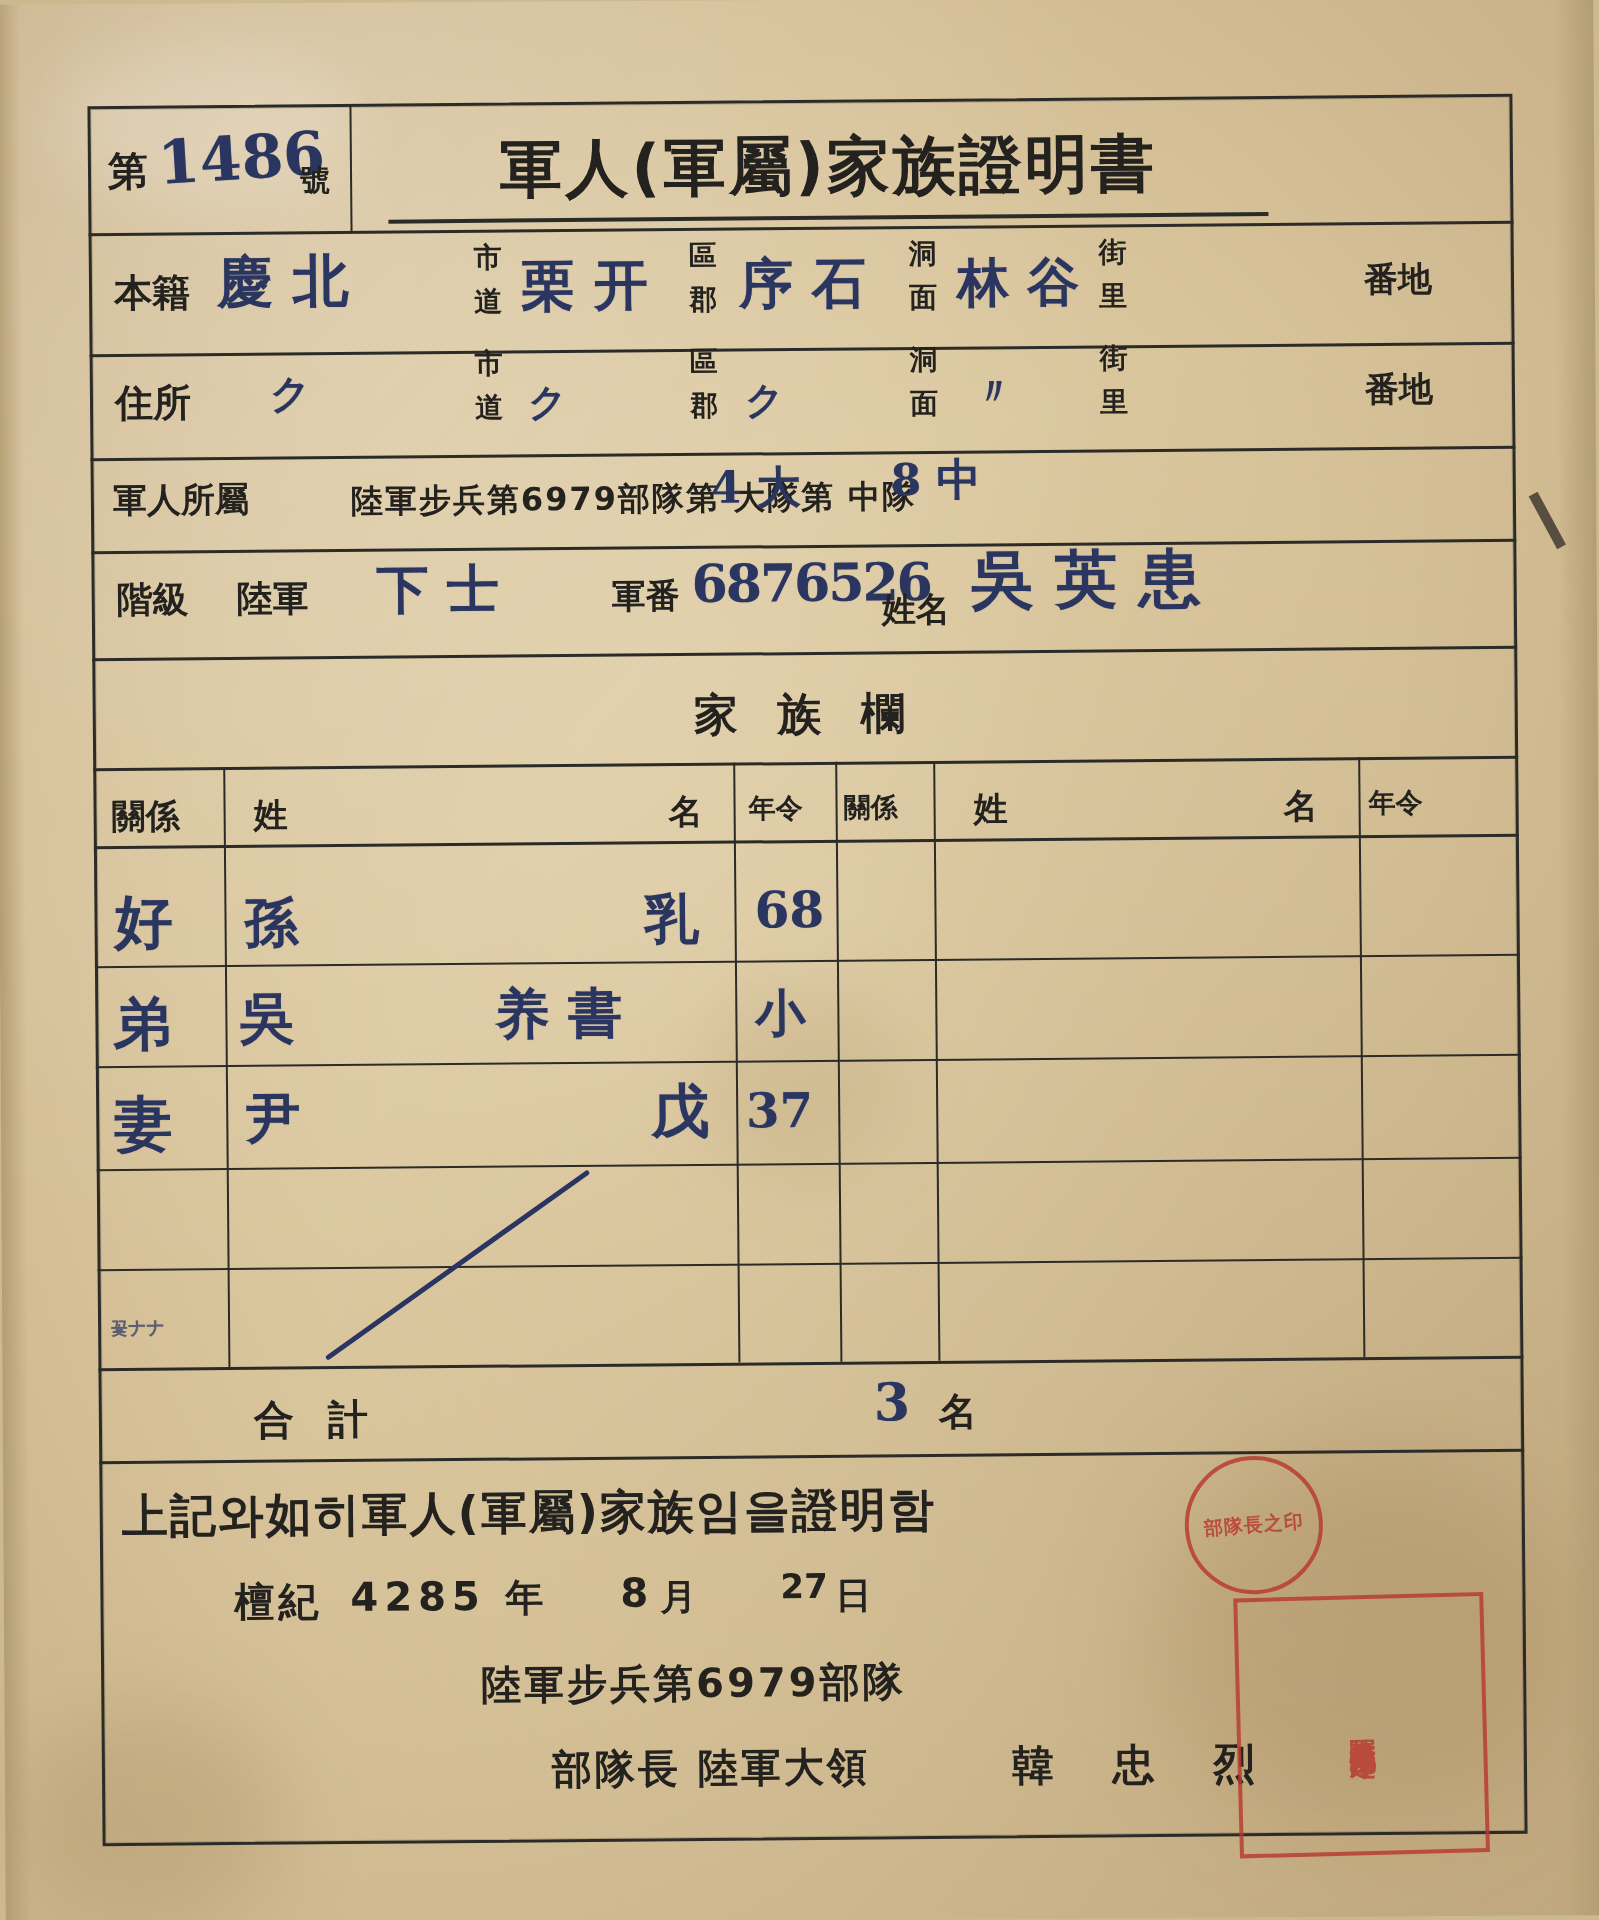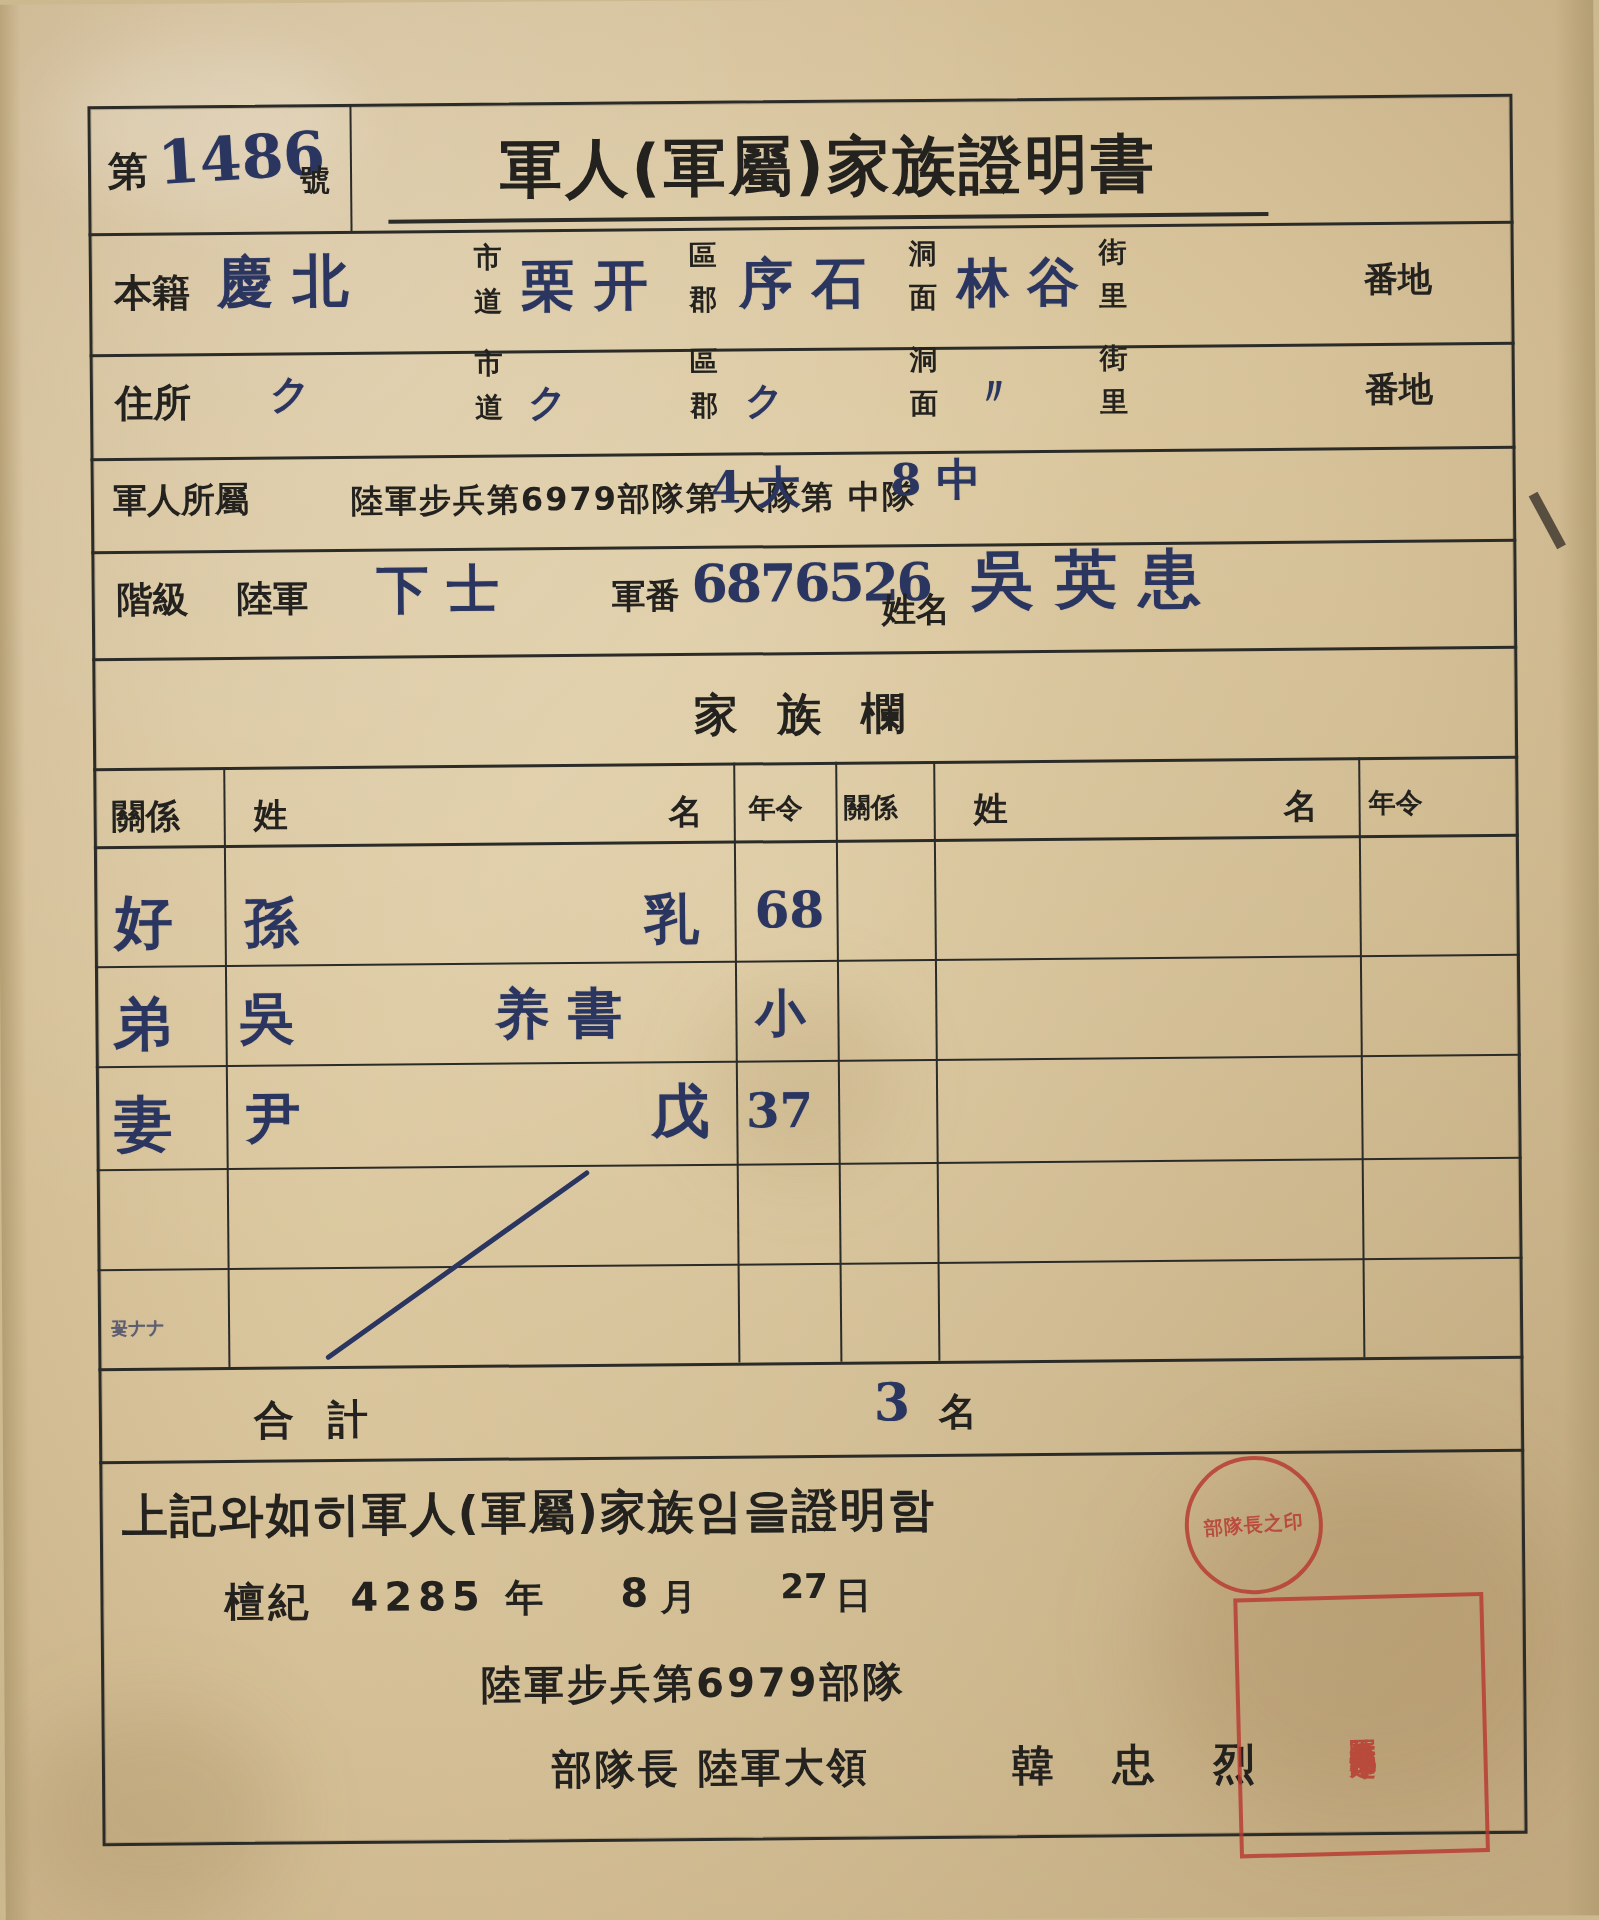--- a/index.html
+++ b/index.html
@@ -207,21 +207,21 @@
   </svg>
   <div class="hand" style="left:12px;top:1210px;font-size:18px;opacity:.7;">꽃ナナ</div>
 
   <div class="hline" style="top:1355px;"></div>
   <div class="lbl cjk" style="left:155px;top:1288px;font-size:40px;letter-spacing:10px;">合  計</div>
   <div class="hand" style="left:775px;top:1272px;font-size:52px;">3</div>
   <div class="lbl cjk" style="left:840px;top:1288px;font-size:38px;">名</div>
 
   <div class="lbl cjk" style="left:22px;top:1380px;font-size:46px;letter-spacing:2px;">上記와如히軍人(軍屬)家族임을證明함</div>
 
-  <div class="lbl cjk" style="left:124px;top:1470px;font-size:40px;letter-spacing:4px;">檀紀</div>
+  <div class="lbl cjk" style="left:134px;top:1470px;font-size:40px;letter-spacing:4px;">檀紀</div>
   <div class="lbl cjk" style="left:250px;top:1470px;font-size:40px;letter-spacing:6px;">4285</div>
   <div class="lbl cjk" style="left:405px;top:1470px;font-size:38px;">年</div>
   <div class="lbl cjk" style="left:520px;top:1468px;font-size:40px;">8</div>
   <div class="lbl cjk" style="left:560px;top:1472px;font-size:36px;">月</div>
   <div class="lbl cjk" style="left:680px;top:1466px;font-size:34px;">27</div>
   <div class="lbl cjk" style="left:735px;top:1472px;font-size:36px;">日</div>
 
   <div class="lbl cjk" style="left:380px;top:1555px;font-size:40px;letter-spacing:3px;">陸軍步兵第6979部隊</div>
   <div class="lbl cjk" style="left:450px;top:1640px;font-size:40px;letter-spacing:3px;">部隊長  陸軍大領</div>
   <div class="lbl cjk" style="left:910px;top:1640px;font-size:42px;letter-spacing:22px;">韓      忠      烈</div>

